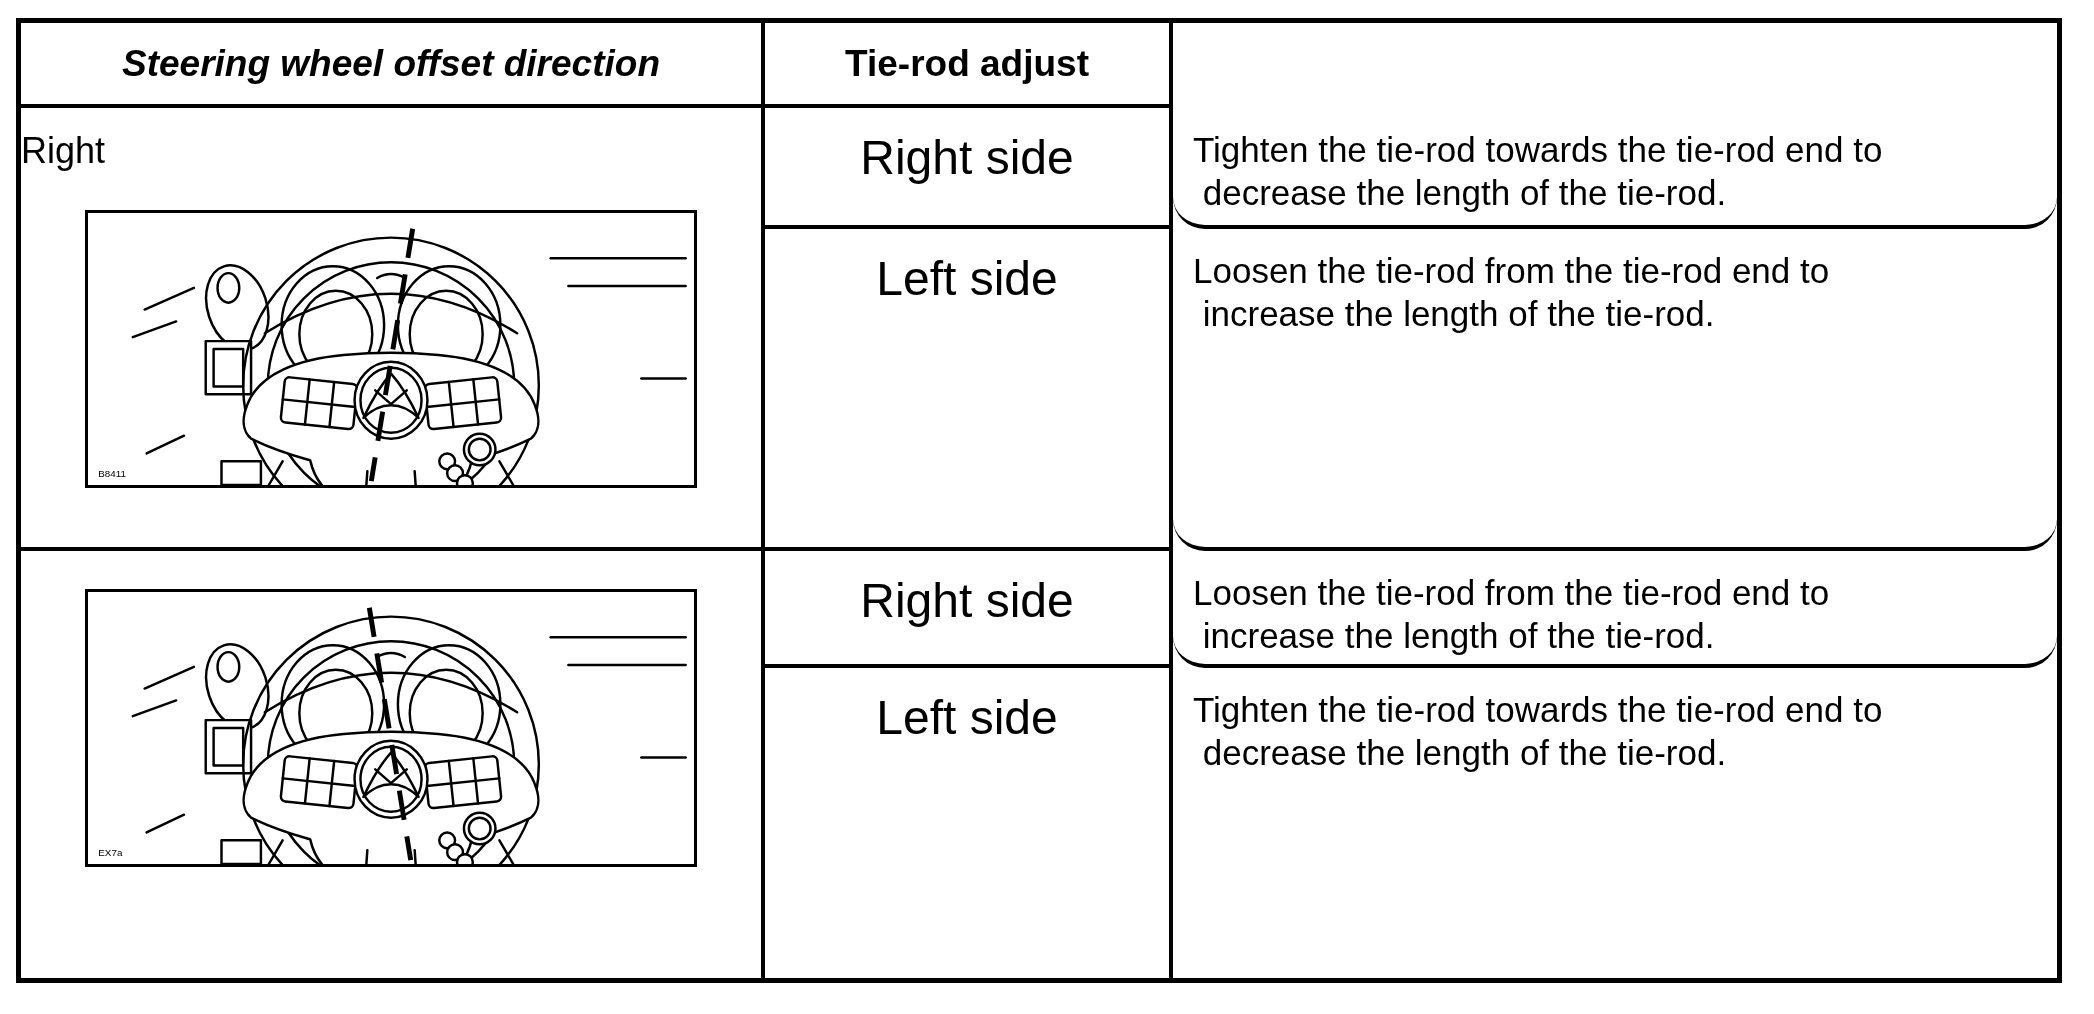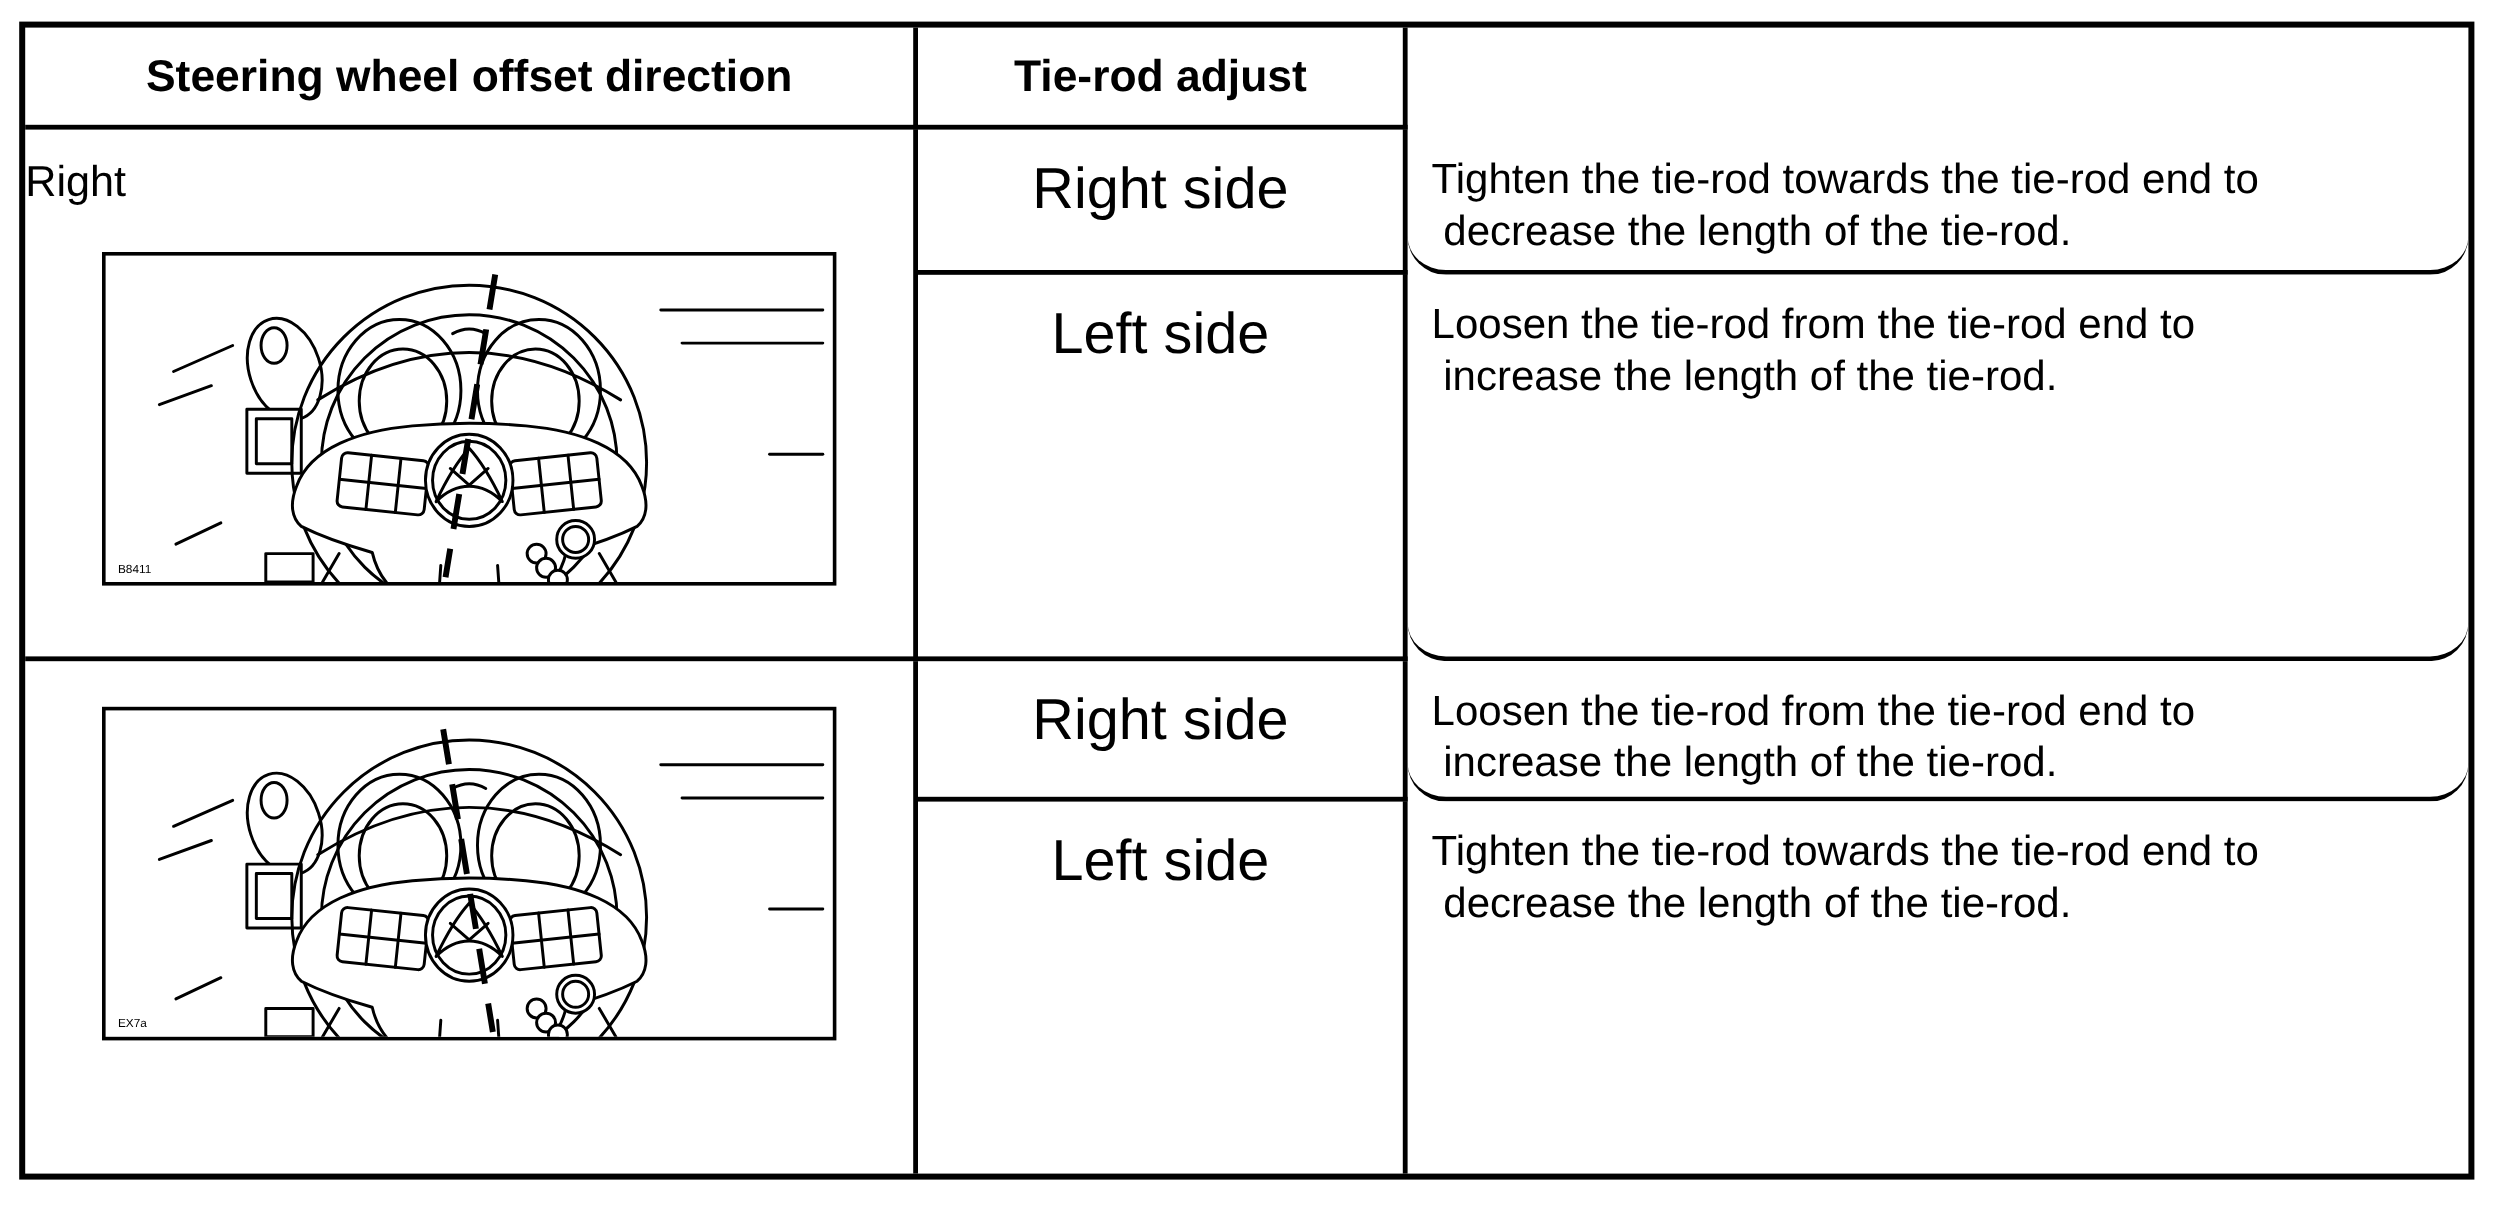--- a/index.html
+++ b/index.html
@@ -12,21 +12,21 @@
   .cell{border-right:4px solid #000;border-bottom:4px solid #000;box-sizing:border-box;overflow:hidden;}
   .noR{border-right:none;}
   .noB{border-bottom:none;}
   .h{display:flex;align-items:center;justify-content:center;
      font-weight:bold;font-size:37px;text-align:center;}
   .side{font-size:48px;text-align:center;padding-top:22px;}
   .instr{font-size:35px;line-height:1.24;padding:20px 8px 0 20px;white-space:pre-wrap;border-radius:32px;}
   .dirlabel{font-size:36px;padding-top:22px;}
   .fig{width:606px;height:272px;border:3px solid #000;margin:38px auto 12px;background:#fff;}
   .fig svg{display:block;width:100%;height:100%;}
-  .c-h1{grid-area:1/1;} .c-h2{grid-area:1/2;} .c-h3{grid-area:1/3;}
+  .c-h1{grid-area:1/1;font-style:italic;} .c-h2{grid-area:1/2;} .c-h3{grid-area:1/3;}
   .g1c1{grid-area:2/1/4/2;} .g1r1s{grid-area:2/2;} .g1r1i{grid-area:2/3;}
   .g1r2s{grid-area:3/2;} .g1r2i{grid-area:3/3;}
   .g2c1{grid-area:4/1/6/2;} .g2r1s{grid-area:4/2;} .g2r1i{grid-area:4/3;}
   .g2r2s{grid-area:5/2;} .g2r2i{grid-area:5/3;}
   .dash{stroke:#000;stroke-width:5;stroke-dasharray:30 17;fill:none;}
   .figcode{font-size:10px;fill:#000;stroke:none;font-family:"Liberation Sans",sans-serif;}
   .defsvg{position:absolute;width:0;height:0;}
 </style>
 </head>
 <body>

